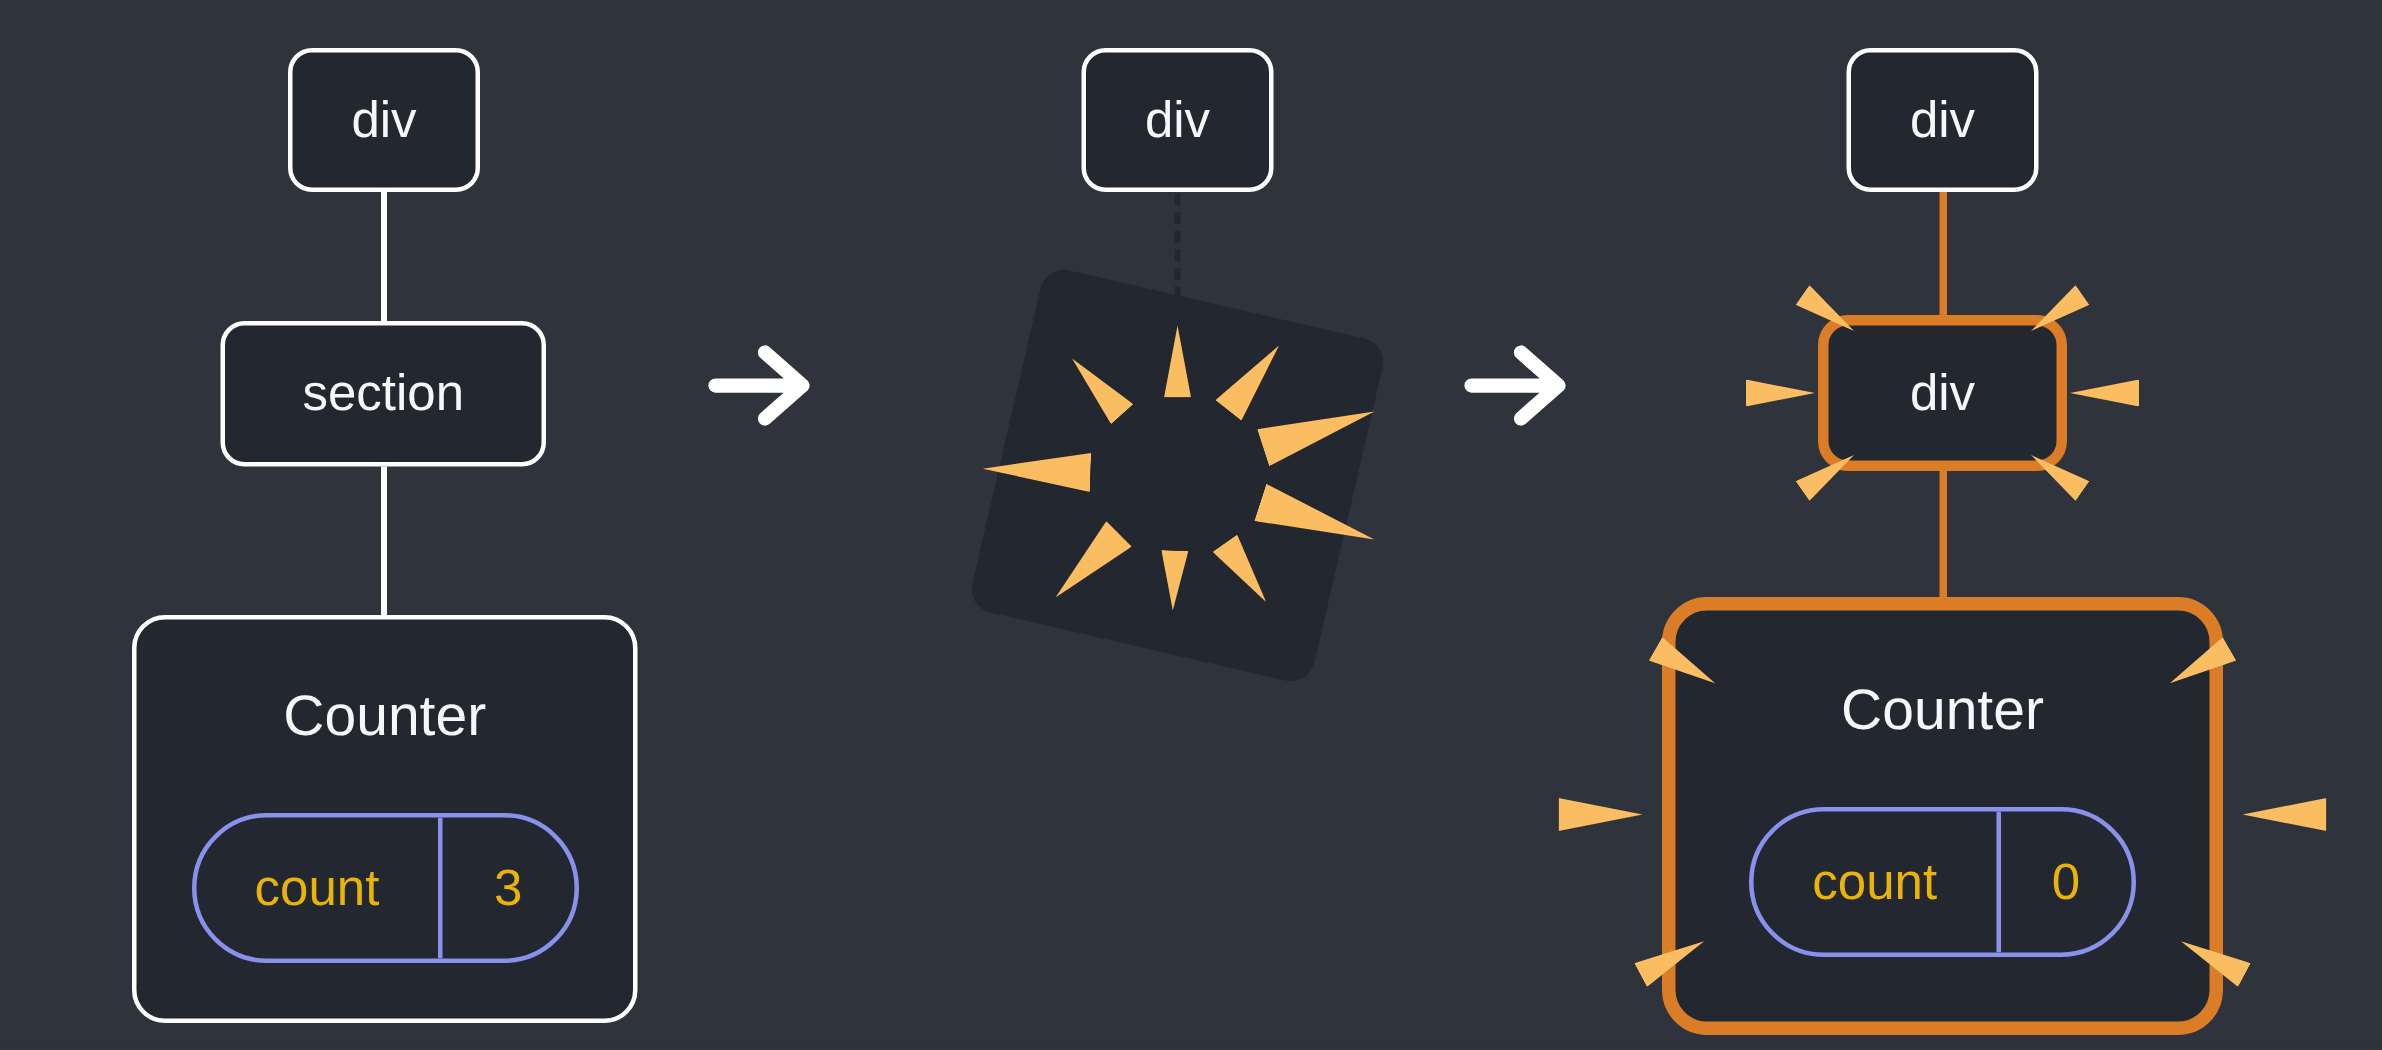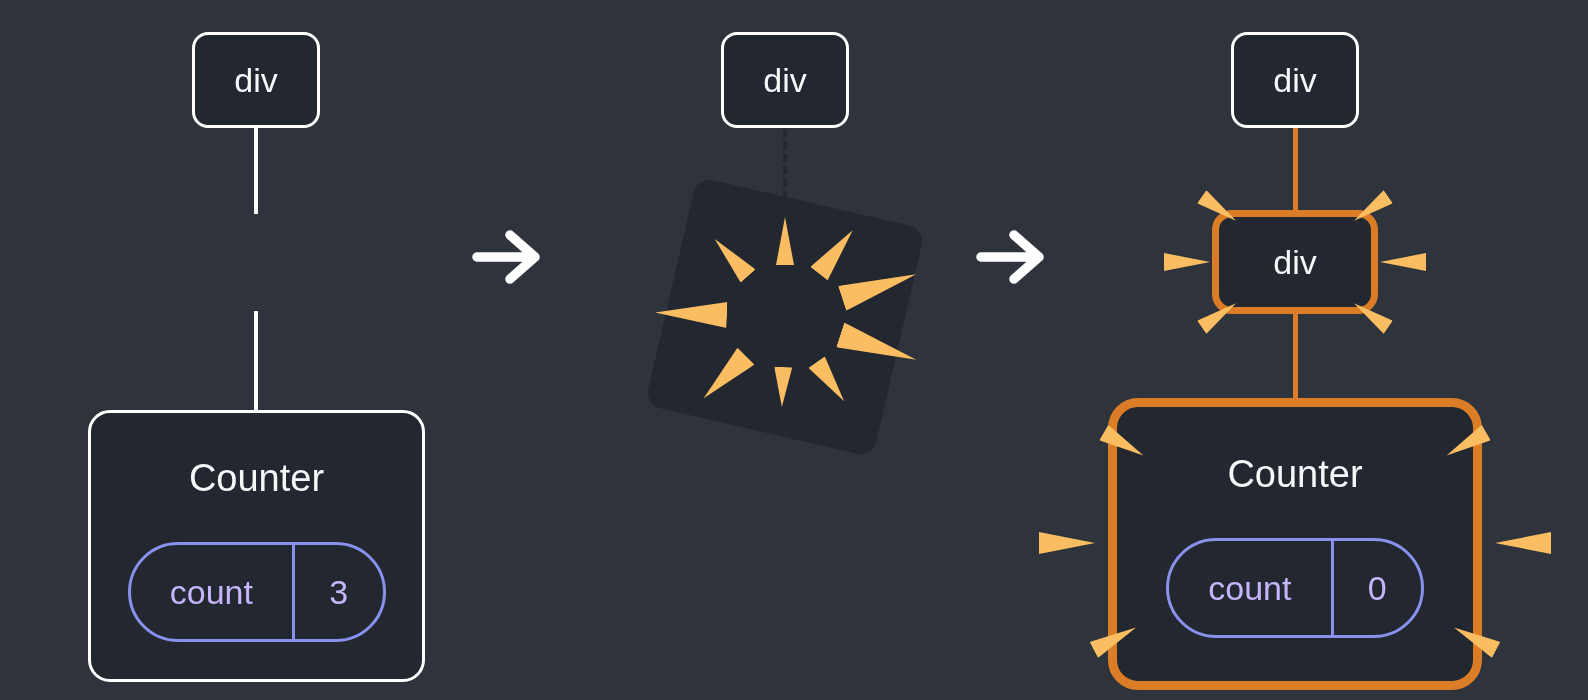--- a/index.html
+++ b/index.html
@@ -63,21 +63,21 @@
 
   
   .pill {
     display: flex;
     align-items: stretch;
     margin-top: 30px;
     width: 258px;
     height: 100px;
     border: 3px solid #8891ec;
     border-radius: 52px;
-    color: #c4b5fd;
+    color: #eab308;
     font-size: 34px;
     overflow: hidden;
   }
   .pill-label {
     flex: 1.85;
     display: flex; align-items: center; justify-content: center;
     border-right: 3px solid #8891ec;
   }
   .pill-value {
     flex: 1;
@@ -106,20 +106,23 @@
 </style>
 </head>
 <body>
 
 <div class="stage">
 
   <div class="node n-root-before">
     <span>div</span>
   </div>
   <div class="edge e1"></div>
+  <div class="node n-section-before">
+    <span>section</span>
+  </div>
   <div class="edge e2"></div>
   <div class="card card-before">
     <div class="card-title">Counter</div>
     <div class="pill">
       <div class="pill-label">count</div>
       <div class="pill-value">3</div>
     </div>
   </div>
 
   <svg class="arrow arrow1" width="84" height="70" viewBox="0 0 84 70">

